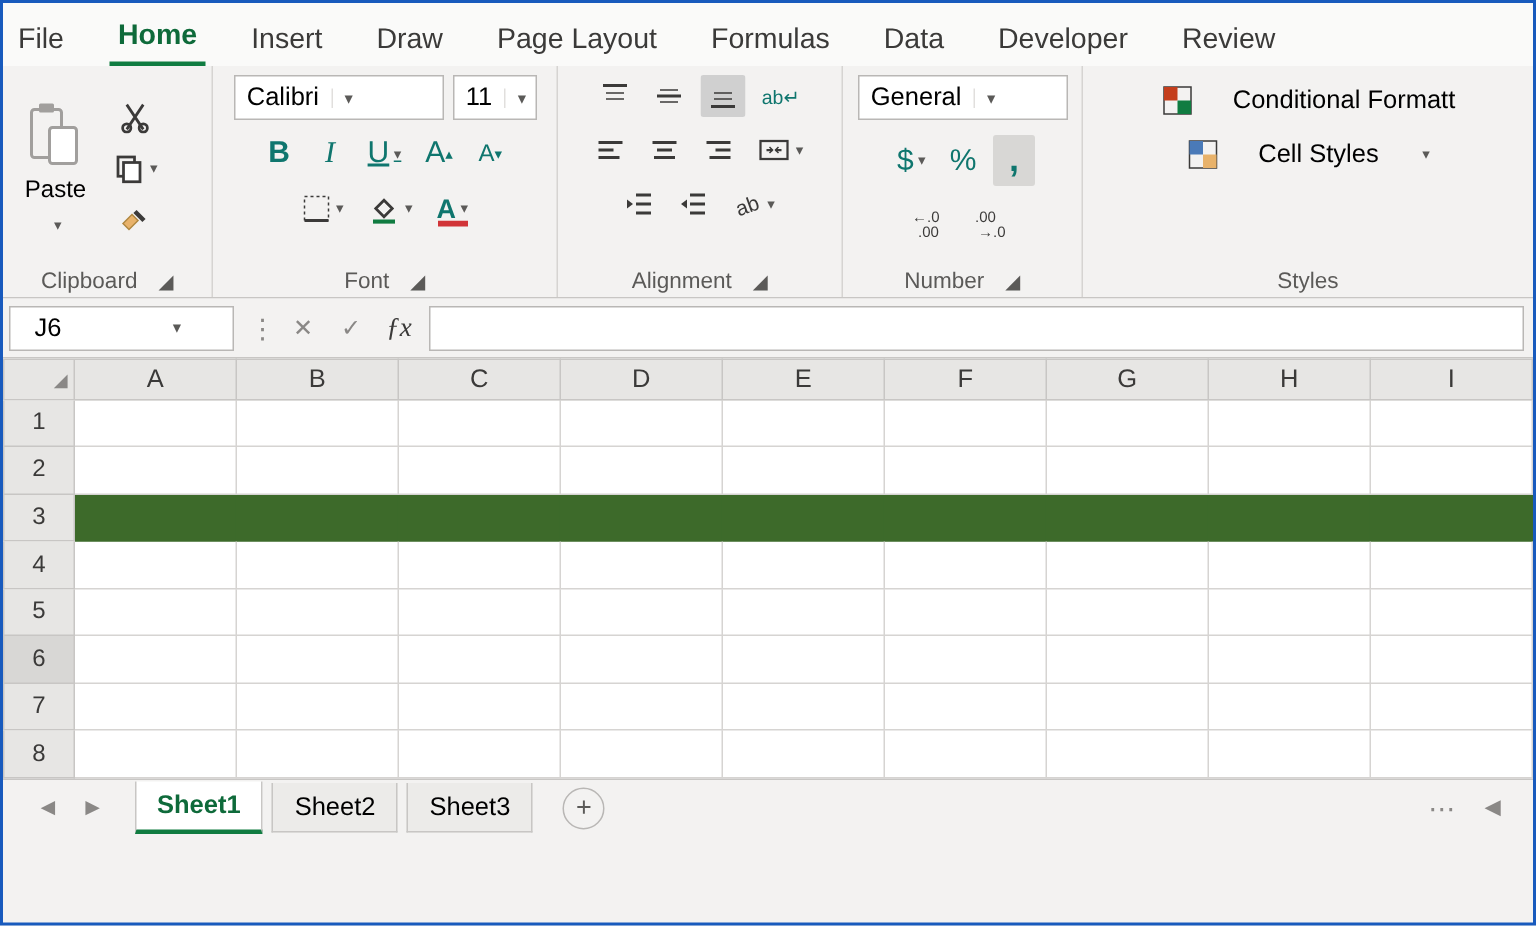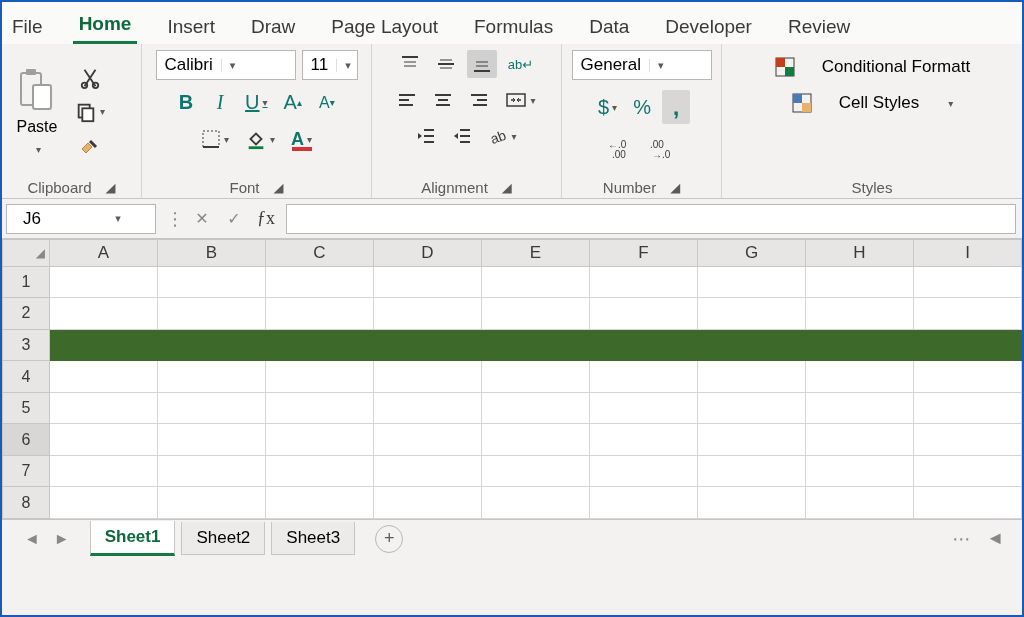--- a/index.html
+++ b/index.html
@@ -310,21 +310,21 @@
 
 <div class="fbar">
   <div class="namebox">
       <span>J6</span>
       <span class="arr">▾</span>
     </div>
   <div class="fx-btns">
     <span class="dots">⋮</span>
     <span class="btn">✕</span>
     <span class="btn">✓</span>
-    <span class="btn" style="font-family:serif;font-size:18px;color:#3b3a39">ƒx</span>
+    <span class="btn" style="font-style:italic;font-family:serif;font-size:18px;color:#3b3a39">ƒx</span>
   </div>
   <div class="formula-input"></div>
 </div>
 
 <div class="grid">
   <div class="rowheads">
     <div class="corner">◢</div>
     <div class="rowhead">1</div>
     <div class="rowhead">2</div>
     <div class="rowhead">3</div>

